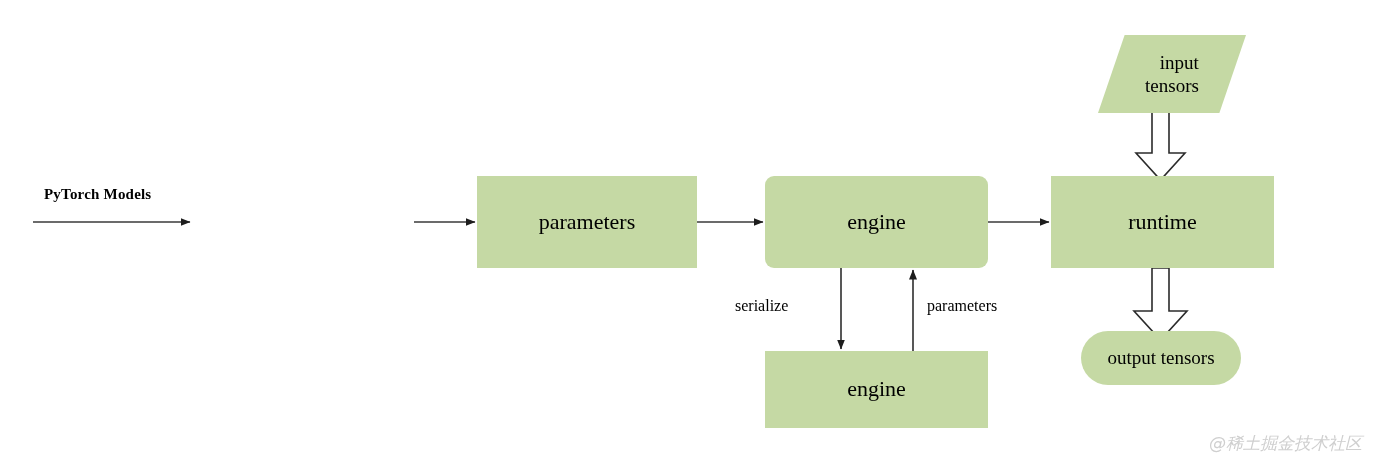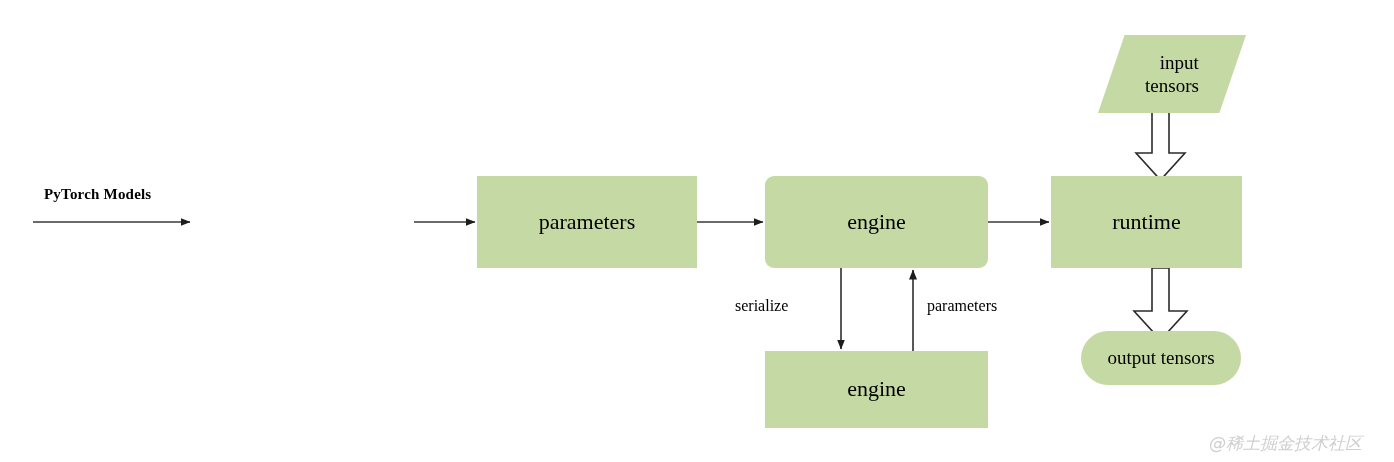--- a/index.html
+++ b/index.html
@@ -110,21 +110,21 @@
   </div>
 
   <div class="node node-rect t20" style="left:765px; top:176px; width:223px; height:92px;border-radius:9px;">
     <span>engine</span>
   </div>
 
   <div class="node node-rect t20" style="left:765px; top:351px; width:223px; height:77px;">
     <span>engine</span>
   </div>
 
-  <div class="node node-rect t20" style="left:1051px; top:176px; width:191px; height:92px;">
+  <div class="node node-rect t20" style="left:1051px; top:176px; width:223px; height:92px;">
     <span>runtime</span>
   </div>
 
   <div class="node node-para" style="left:1098px; top:35px; width:148px; height:78px;">
     <span class="para-shape"></span>
     <span class="para-label t18" style="display:block;">
       <span style="display:block;">input</span>
       <span style="display:block;">tensors</span>
     </span>
   </div>

